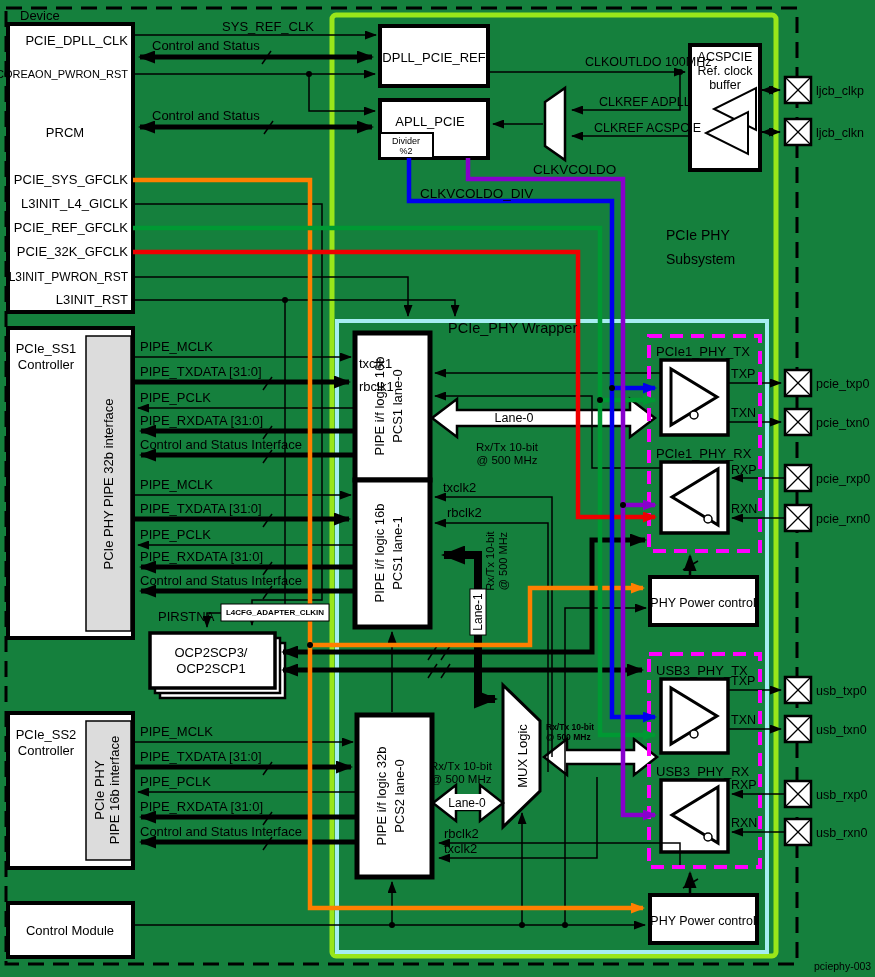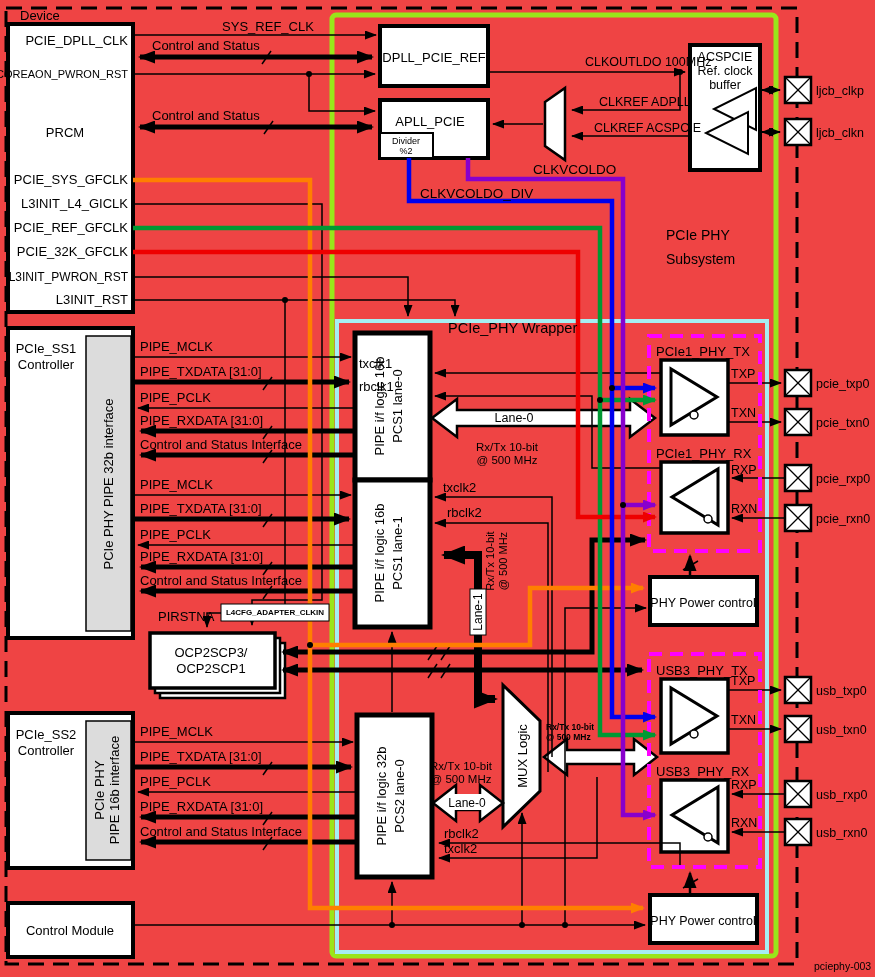--- a/index.html
+++ b/index.html
@@ -1,16 +1,16 @@
 <!DOCTYPE html>
 <html><head>
 <meta charset="utf-8">
 <style>
   html,body{margin:0;padding:0;background:#fff}
-  #stage{position:relative;width:875px;height:977px;background:#ef4444;overflow:hidden}
+  #stage{position:relative;width:875px;height:977px;background:#15803d;overflow:hidden}
   text{font-family:"Liberation Sans","DejaVu Sans",sans-serif;font-size:13px;fill:#000}
   .s8{font-size:8px;font-weight:bold}
   .s85{font-size:8.5px;font-weight:bold}
   .s9{font-size:9px}
   .s105{font-size:10.5px}
   .s11{font-size:11px}
   .s115{font-size:11.5px}
   .s12{font-size:12px}
   .s125{font-size:12.5px}
   .s135{font-size:13.5px}

